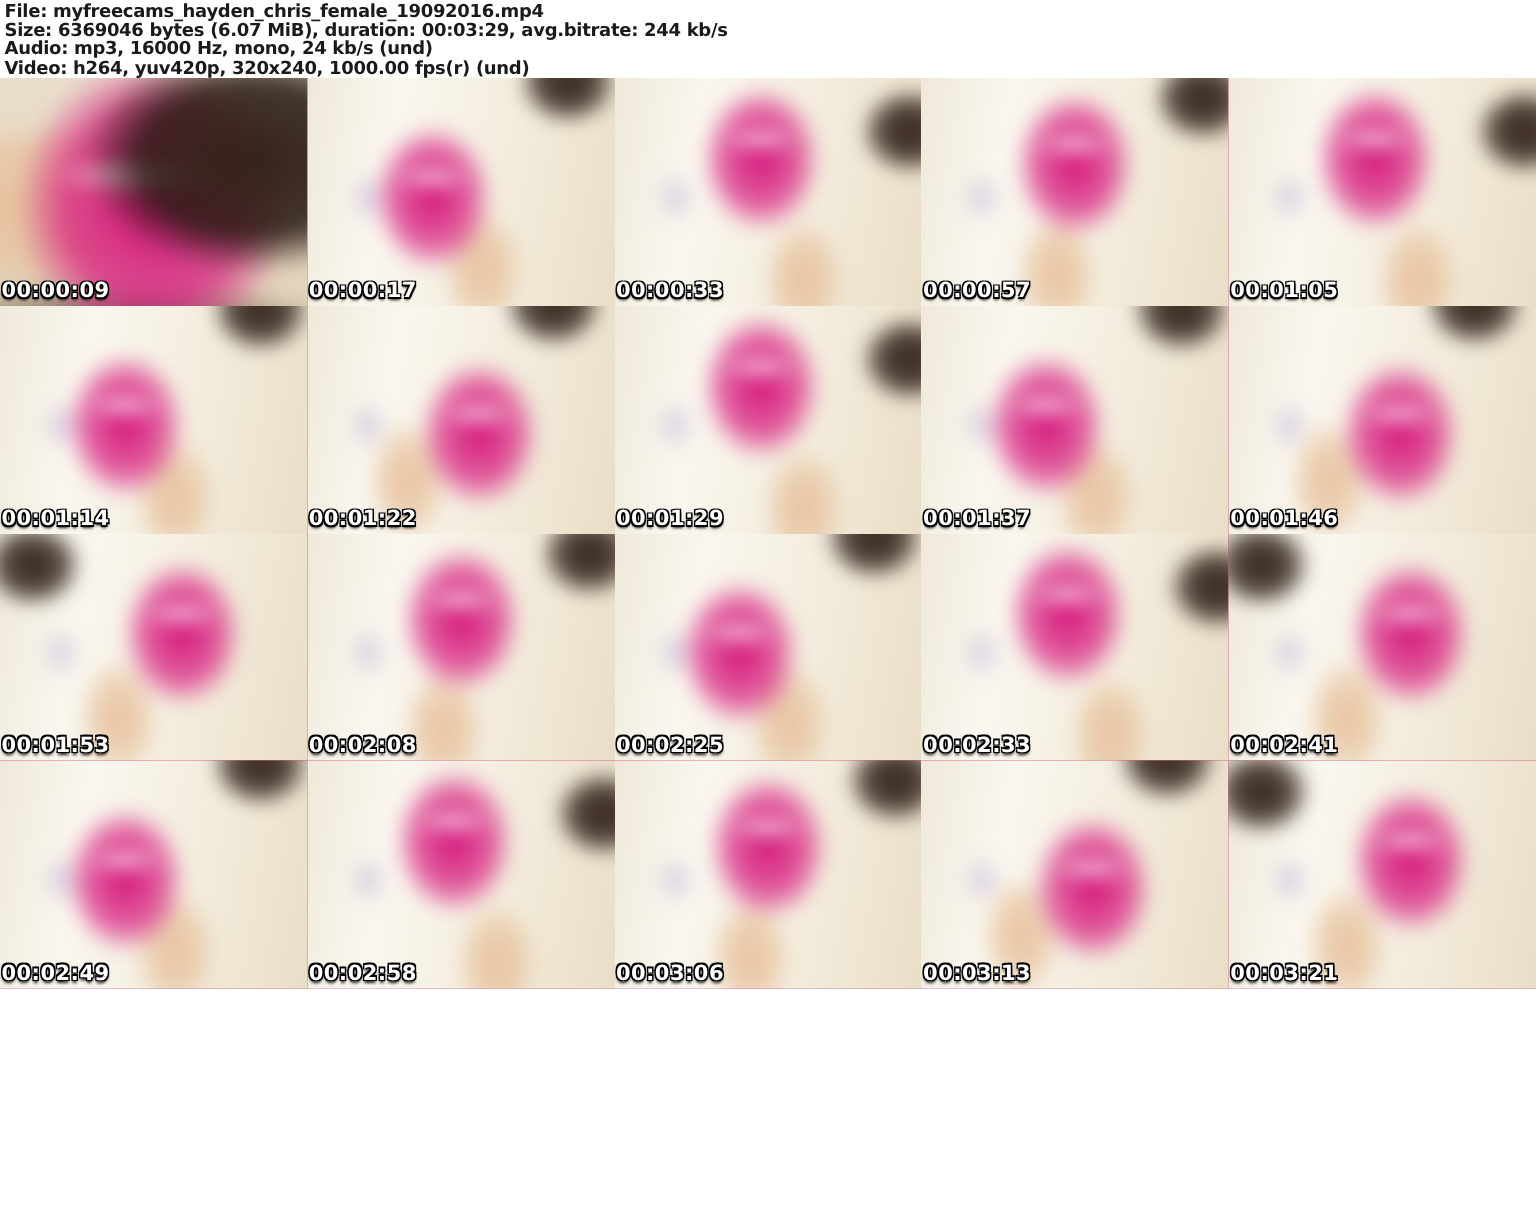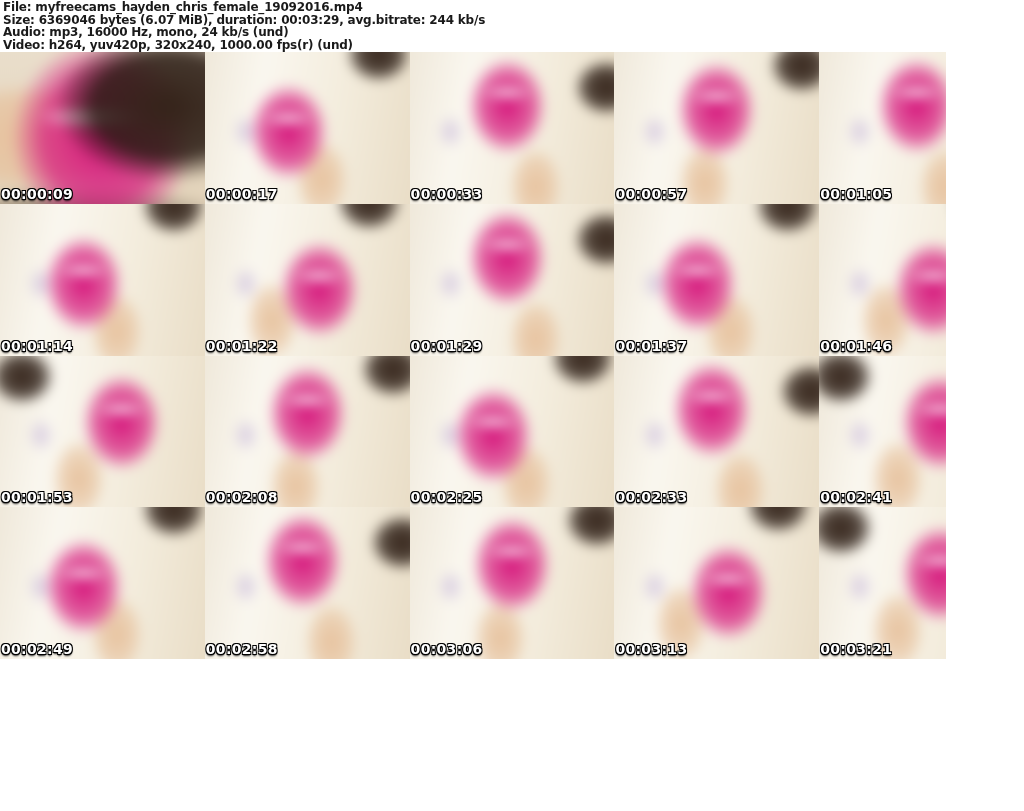--- a/index.html
+++ b/index.html
@@ -1,19 +1,19 @@
 <!DOCTYPE html>
 <html style="--sheet-bg: #ffffff; --header-text: #1a1a1a; --timestamp-fill: #ffffff; --timestamp-outline: #000000; --pink: #d6177c; --skin: #e7c29e; --hair: #35241a;"><head>
 <meta charset="utf-8">
 <style>
   html, body { margin: 0; padding: 0; background: #ffffff; }
   * { box-sizing: border-box; }
 
   .sheet {
-    width: 946px;
+    width: 1024px;
     height: 811px;
     position: relative;
     background: var(--sheet-bg, #ffffff);
     font-family: "DejaVu Sans", sans-serif;
     overflow: hidden;
   }
 
   
   .header {
     height: 52px;

